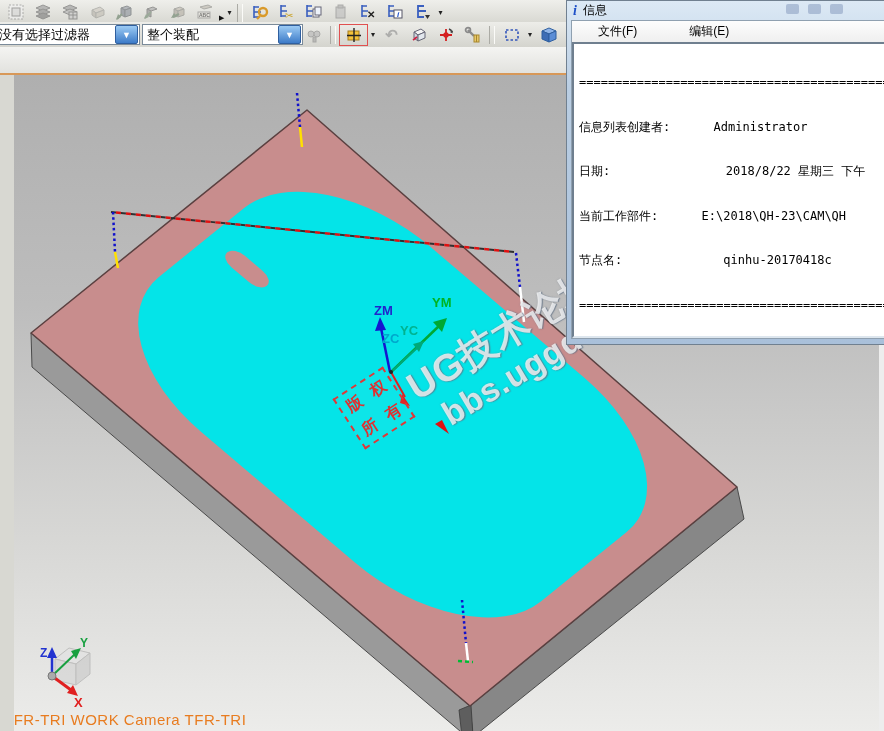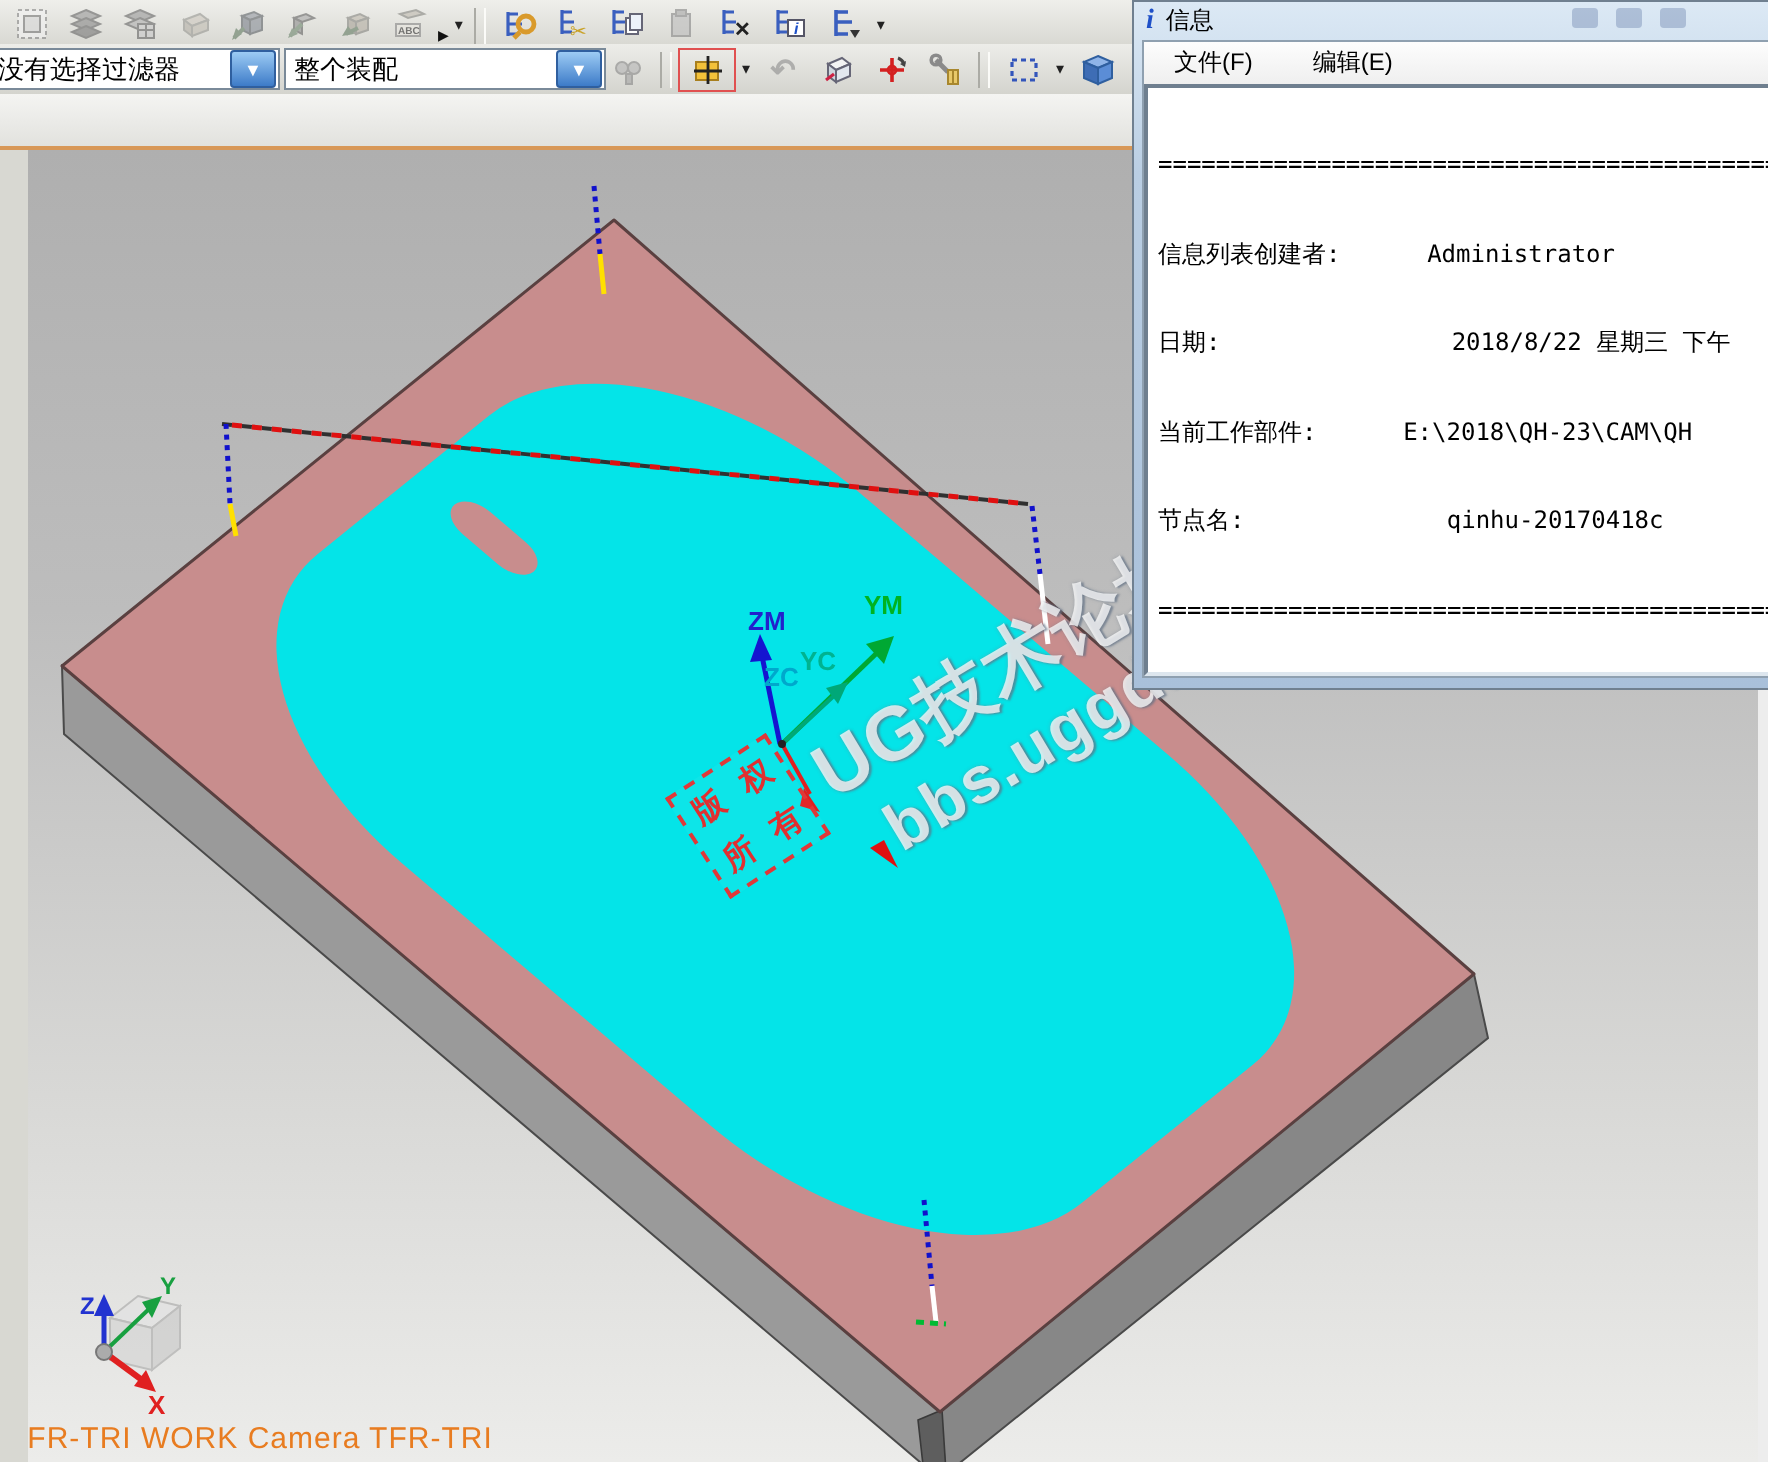--- a/index.html
+++ b/index.html
@@ -46,21 +46,21 @@
   .iwin{position:absolute;left:566px;top:0;width:330px;height:345px;
      background:linear-gradient(180deg,#DCE9F5,#BACEE3 25%,#A9C0DA);
      border:1px solid #708090;box-sizing:border-box;}
   .ititle{height:19px;display:flex;align-items:center;padding-left:6px;gap:6px;font-size:12px;color:#000;position:relative;}
   .iicon{color:#1E50C8;font-family:"Liberation Serif",serif;font-style:italic;font-weight:bold;font-size:14px;line-height:14px;}
   .ghosts{position:absolute;right:52px;top:3px;display:flex;gap:9px;}
   .ghosts span{width:13px;height:10px;background:rgba(70,95,150,0.3);border-radius:2px;display:block;}
   .ibody{position:absolute;left:4px;top:19px;right:4px;bottom:5px;border:1px solid #8FA0B0;background:#F6F6F6;}
   .imenu{height:21px;background:linear-gradient(#FDFDFD,#EFEFEF);border-bottom:1px solid #D9D9D9;
      display:flex;align-items:center;font-size:12px;color:#000;}
-  .imenu span{padding:2px 15px;}
+  .imenu span{padding:2px 26px;}
   .icontent{position:absolute;left:0;right:0;top:21px;bottom:0;background:#fff;
      border:2px solid;border-color:#6F7F8F #DDE6EE #DDE6EE #6F7F8F;box-sizing:border-box;
      font-family:"DejaVu Sans Mono",monospace;font-size:12px;color:#000;
      white-space:pre;overflow:hidden;padding:2px 0 0 5px;}
   .icontent div{height:16.5px;line-height:16.5px;}
 </style>
 </head>
 <body>
 
 <div class="tb1">

